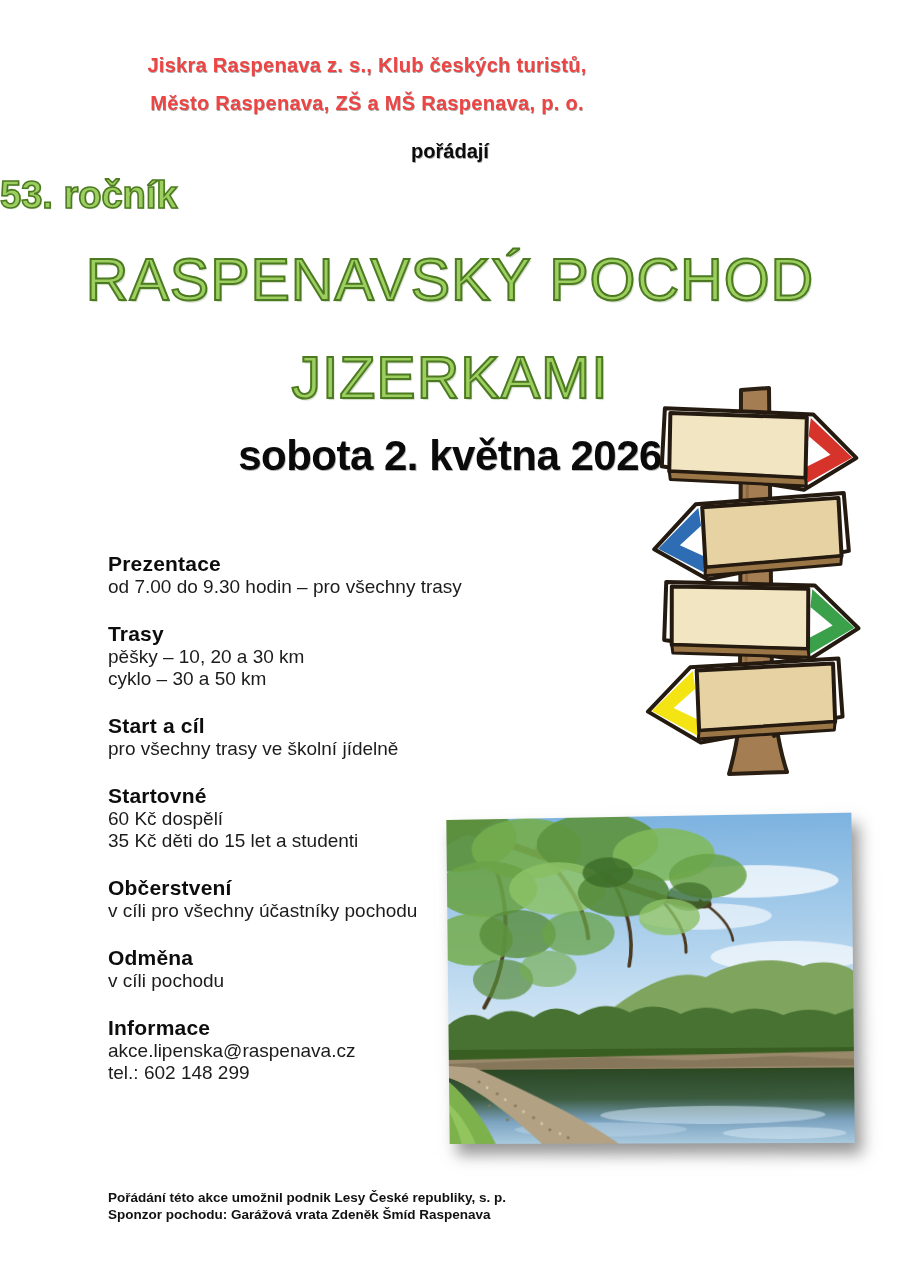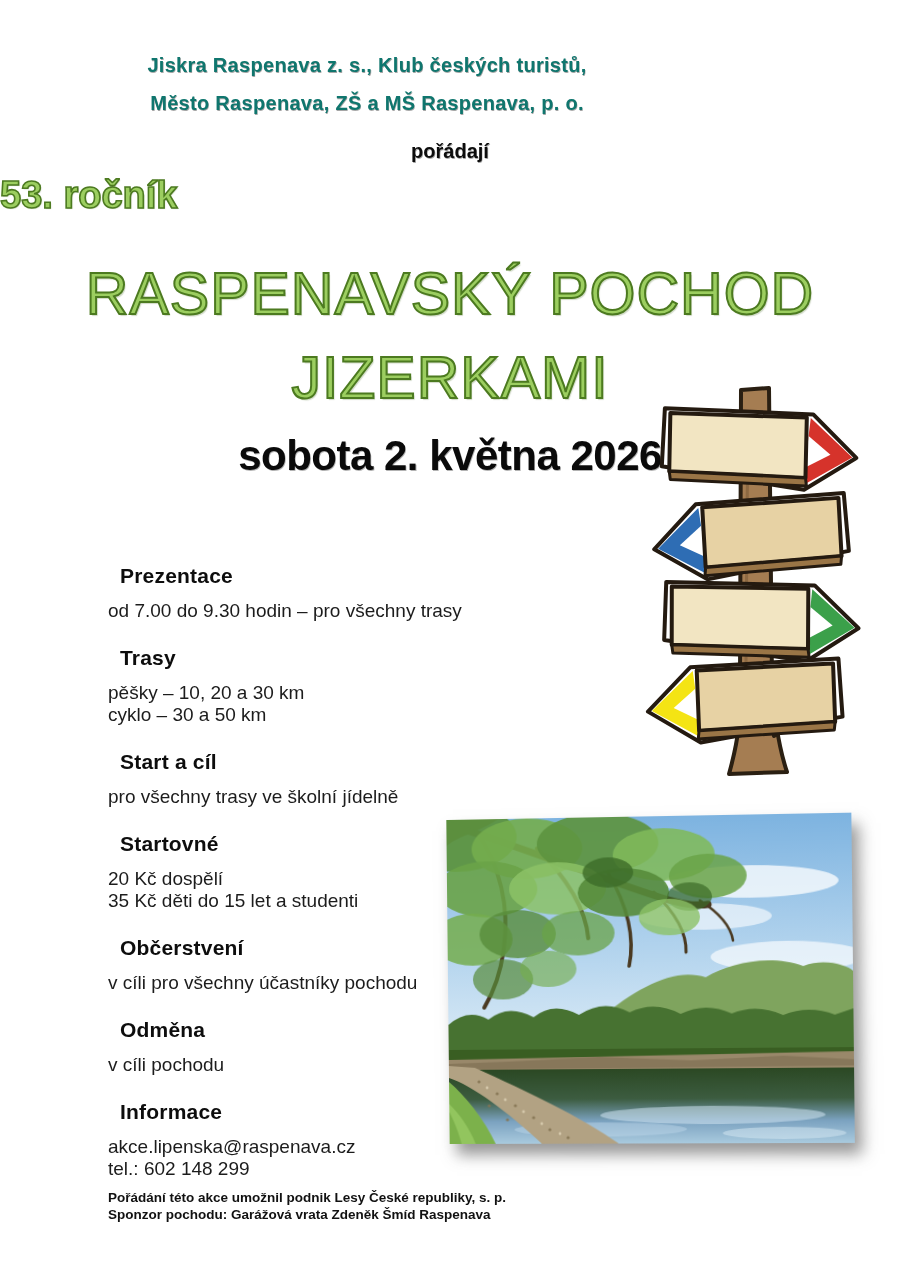--- a/index.html
+++ b/index.html
@@ -10,21 +10,21 @@
     background:#ffffff;
     font-family:"Liberation Sans", sans-serif;
     color:#111111;
     overflow:hidden;
   }
   .abs { position:absolute; }
 
   
   .org-line {
     left:0; width:734px; text-align:center;
-    font-size:20px; font-weight:bold; color:#0f766e;
+    font-size:20px; font-weight:bold; color:#ef4444;
     letter-spacing:0.3px;
     text-shadow:0.6px 0.6px 0 rgba(0,0,0,0.35);
   }
   .org-line-1 { top:54px; }
   .org-line-2 { top:92px; }
   .verb-line  { top:140px; left:0; width:900px; text-align:center;
     font-size:20px; font-weight:bold; color:#0c0c0c;
     text-shadow:0.6px 0.6px 0 rgba(0,0,0,0.35); }
 
   .edition {
@@ -38,35 +38,35 @@
   
   .main-title {
     left:0; width:900px; text-align:center;
     font-size:59px; font-weight:normal;
     letter-spacing:1px;
     color:#9cce60;
     -webkit-text-stroke:2px #4c7a20;
     text-shadow:1.5px 1.5px 1px rgba(100,130,70,0.3);
     white-space:nowrap;
   }
-  .title-line-1 { top:260px; }
+  .title-line-1 { top:246px; }
   .title-line-2 { top:344px; }
 
   .date-line {
     top:432px; left:0; width:900px; text-align:center;
     font-size:42px; font-weight:bold; color:#0a0a0a;
     letter-spacing:-0.5px;
     text-shadow:0.8px 0.8px 0 rgba(0,0,0,0.3);
   }
 
   
   .sections { left:108px; top:551px; width:430px; }
   .info-section { margin:0 0 23px 0; }
   .info-section h3 {
-    margin:12px; font-size:21px; font-weight:bold; line-height:25px;
+    margin:0; font-size:21px; font-weight:bold; line-height:25px;
     color:#0d0d0d; letter-spacing:0.2px;
   }
   .info-section p {
     margin:0; font-size:19px; line-height:22px; color:#1c1c1c;
   }
 
   
   .footer { left:108px; top:1189px; width:560px; }
   .footer p {
     margin:0; font-size:13.5px; font-weight:bold; line-height:17px; color:#111;
@@ -110,21 +110,21 @@
       <h3>Trasy</h3>
       <p>pěšky – 10, 20 a 30 km</p>
       <p>cyklo – 30 a 50 km</p>
     </section>
     <section class="info-section">
       <h3>Start a cíl</h3>
       <p>pro všechny trasy ve školní jídelně</p>
     </section>
     <section class="info-section">
       <h3>Startovné</h3>
-      <p>20 Kč dospělí</p>
+      <p>60 Kč dospělí</p>
       <p>35 Kč děti do 15 let a studenti</p>
     </section>
     <section class="info-section">
       <h3>Občerstvení</h3>
       <p>v cíli pro všechny účastníky pochodu</p>
     </section>
     <section class="info-section">
       <h3>Odměna</h3>
       <p>v cíli pochodu</p>
     </section>

